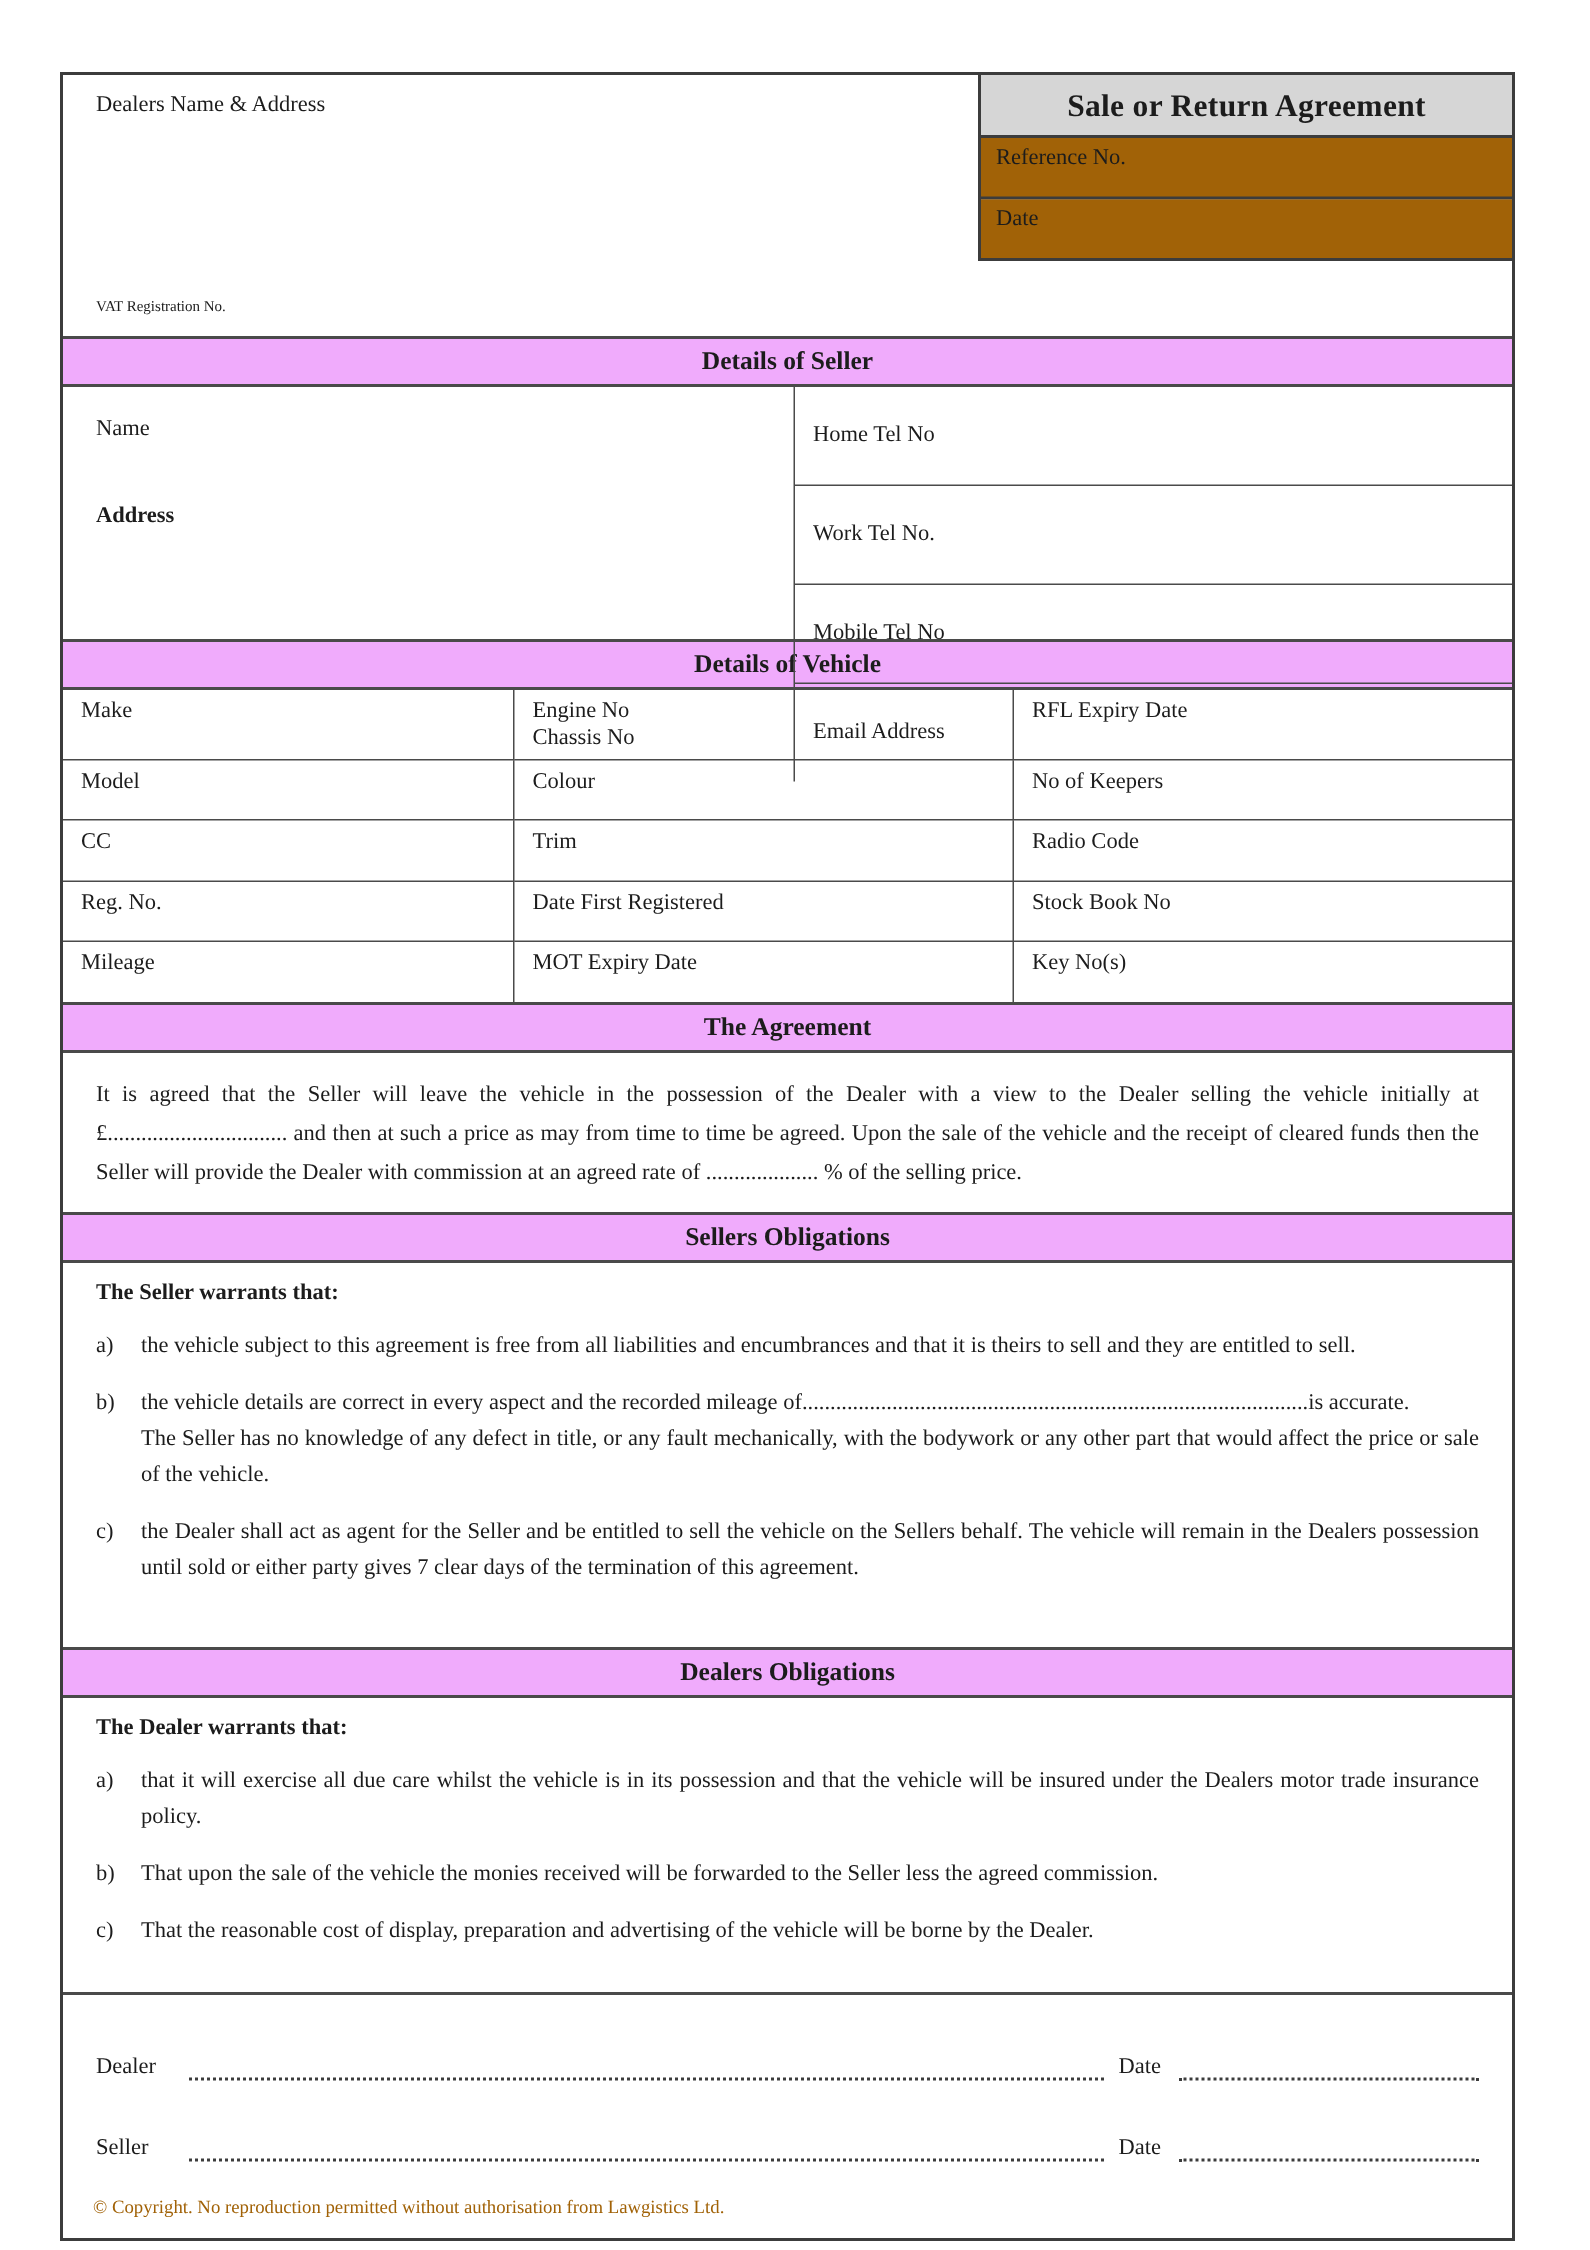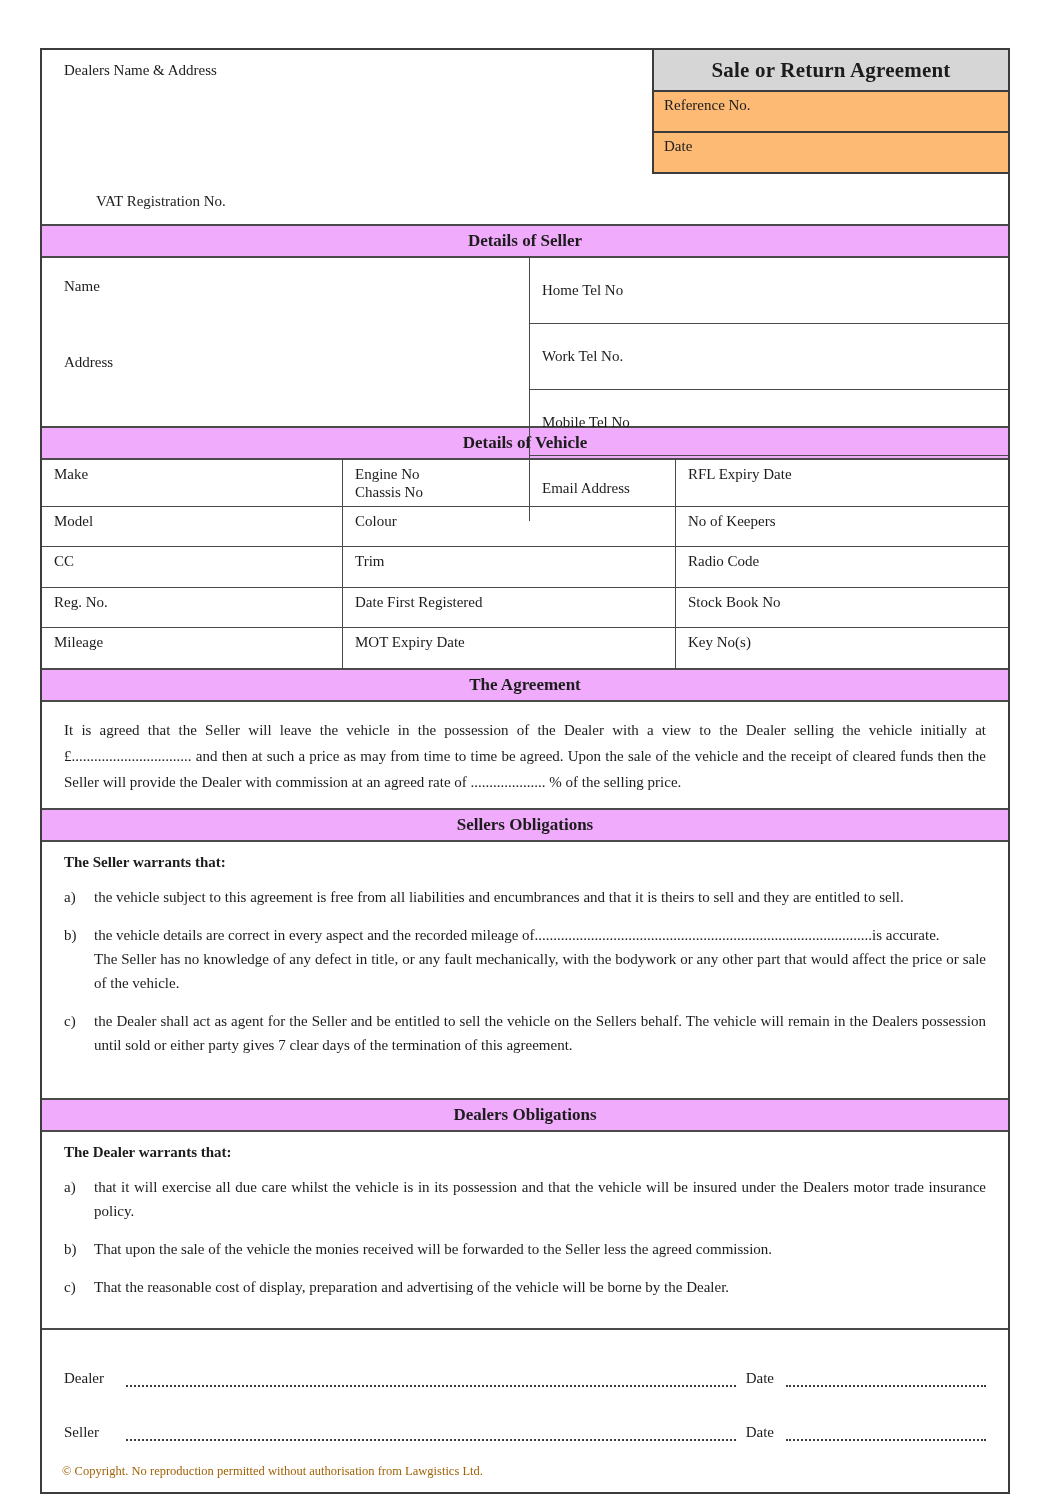--- a/index.html
+++ b/index.html
@@ -9,41 +9,41 @@
     color:#1c1c1c;
     position:relative;
   }
   .form-box{
     position:absolute; left:40px; top:48px; width:970px;
     border:2px solid #3c3c3c; background:#fff;
   }
   
   .top-section{ position:relative; height:174px; }
   .dealers-label{ position:absolute; left:22px; top:12px; font-size:15px; }
-  .vat-label{ position:absolute; left:22px; bottom:14px; font-size:15px;margin-left:32px; }
+  .vat-label{ position:absolute; left:22px; bottom:14px; font-size:10px; }
   .title-box{ position:absolute; top:0; right:0; width:356px; border-left:2px solid #3c3c3c; }
   .title-bar{
     background:#d6d6d6; border-bottom:2px solid #3c3c3c;
     height:42px; display:flex; align-items:center; justify-content:center;
     font-size:21px; font-weight:bold; letter-spacing:.2px;
   }
-  .title-row{ height:41px; border-bottom:2px solid #3c3c3c; padding:5px 10px; font-size:15px; background:#fdba74; }
+  .title-row{ height:41px; border-bottom:2px solid #3c3c3c; padding:5px 10px; font-size:15px; background:#a16207; }
   
   .band{
     height:34px; background:#f0abfc;
     border-top:2px solid #4a4a4a; border-bottom:2px solid #4a4a4a;
     display:flex; align-items:center; justify-content:center;
     font-size:17px; font-weight:bold;
   }
   
   .seller-table{ display:grid; grid-template-columns:488px 1fr; grid-template-rows:repeat(4,1fr); height:168px; }
   .seller-left{ grid-row:1 / span 4; border-right:1.5px solid #4a4a4a; position:relative; }
   .seller-left .fld-label{ position:absolute; left:22px; font-size:15px; }
   .seller-name-label{ top:20px; }
-  .seller-address-label{ top:96px; }
+  .seller-address-label{ top:78px;font-weight:bold; }
   .seller-row{ border-bottom:1.5px solid #4a4a4a; padding:24px 12px; font-size:15px; }
   .seller-row:last-child{ border-bottom:none; }
   
   .vehicle-table{ display:grid; grid-template-columns:301px 333px 1fr; grid-template-rows:repeat(5,1fr); height:208px; }
   .v-cell{ border-right:1.5px solid #4a4a4a; border-bottom:1.5px solid #4a4a4a; padding:5px 12px; font-size:15px; line-height:18px; }
   .v-cell.last-col{ border-right:none; }
   .v-cell.last-row{ border-bottom:none; }
   
   .agreement-block{ height:106px; padding:15px 22px; }
   .agreement-text{ font-size:15px; line-height:26px; text-align:justify; }

